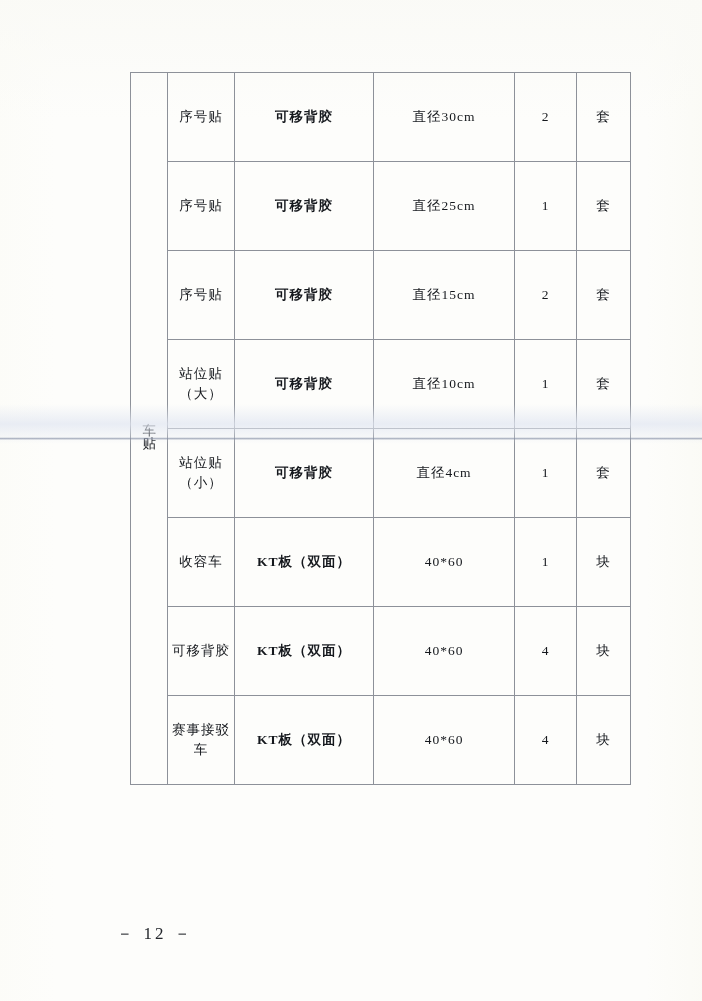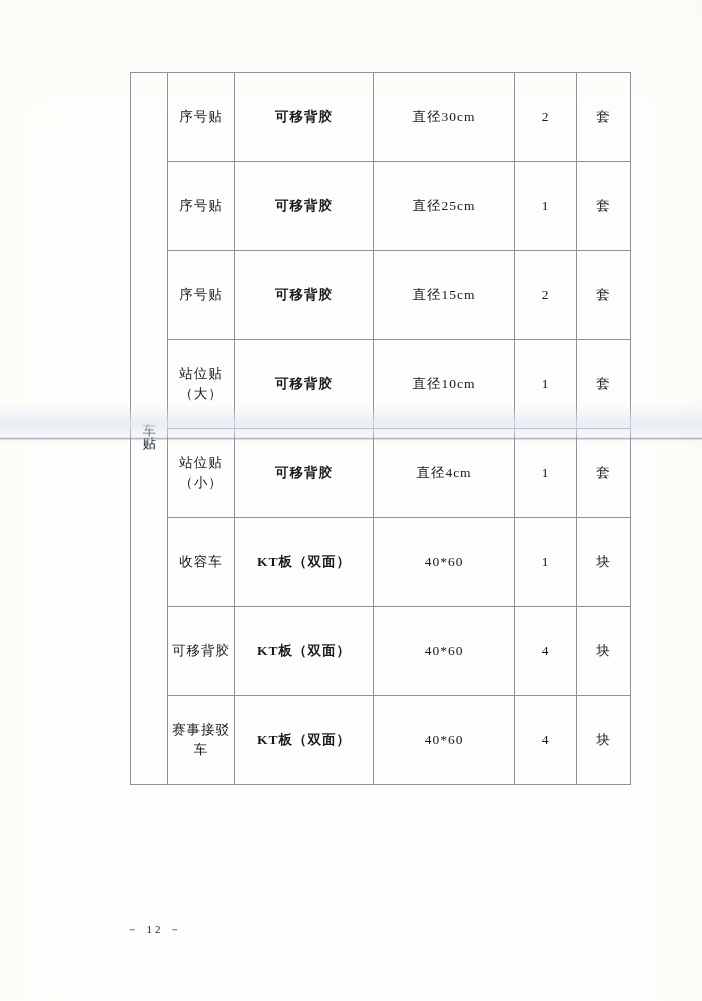--- a/index.html
+++ b/index.html
@@ -96,21 +96,21 @@
   td.unit { width: 49px; }
 
   .row-h { height: 89px; }
 
   .page-number {
     position: absolute;
     left: 0;
     right: 0;
     top: 922px;
     text-align: center;
-    font-size: 11px;
+    font-size: 17px;
     letter-spacing: 3px;
     color: #23262b;
     font-family: Liberation Serif, serif;
   }
   .page-number .pn-inner {
     display: inline-block;
     margin-left: -392px;
   }
 </style>
 </head>

